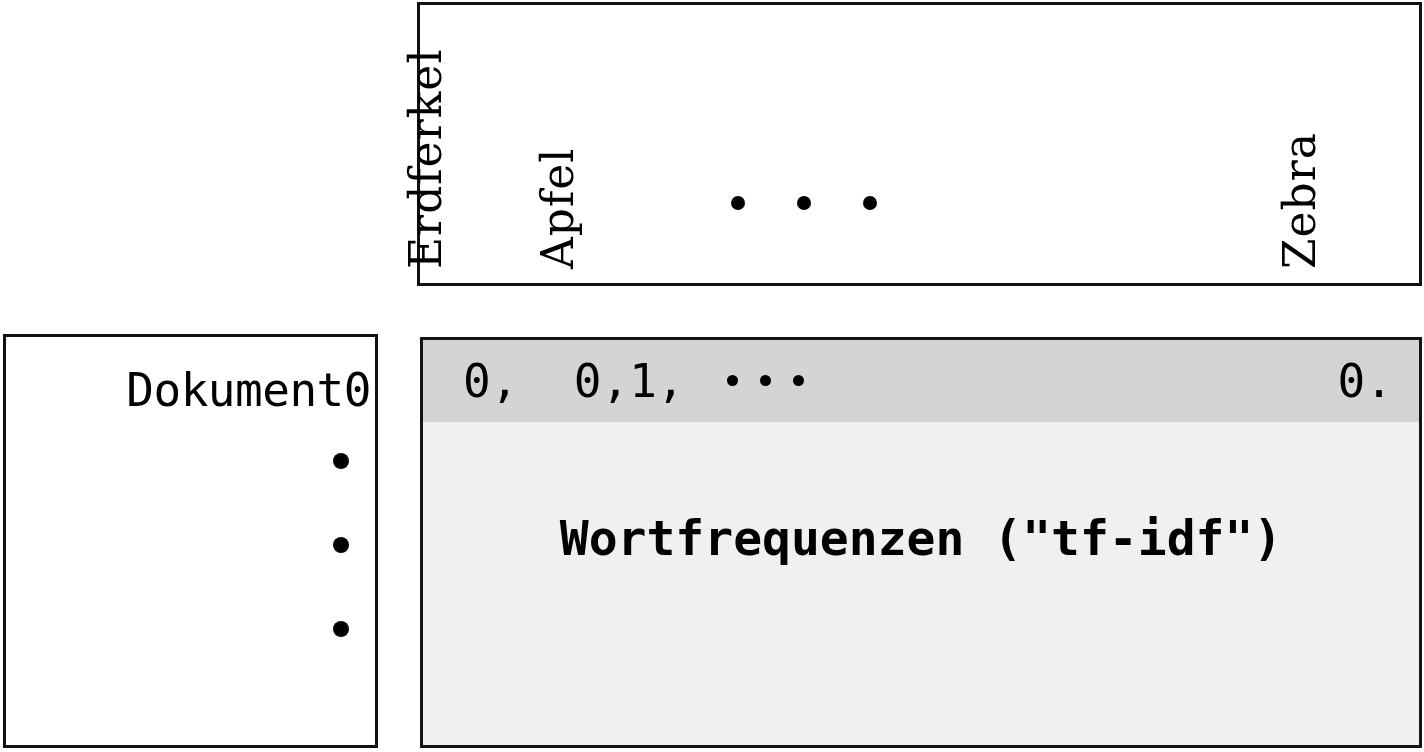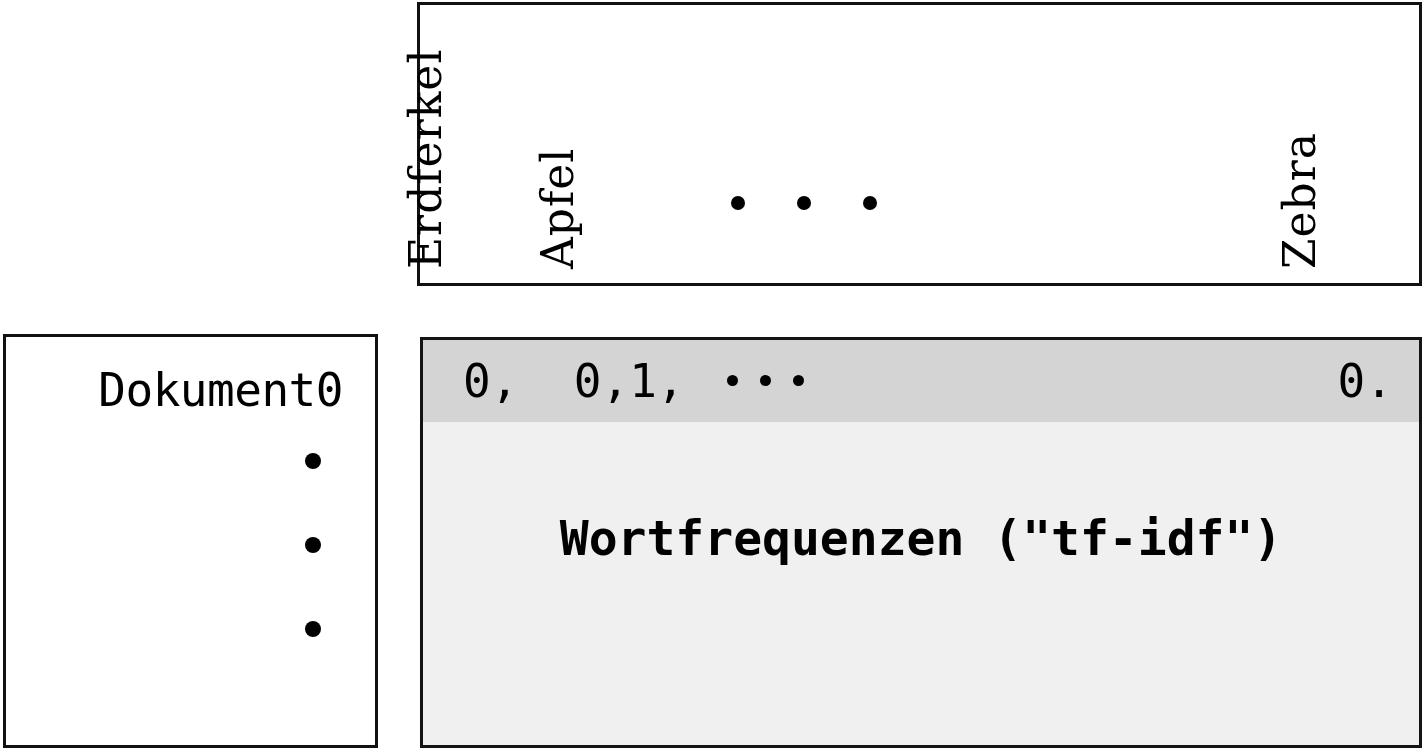--- a/index.html
+++ b/index.html
@@ -63,21 +63,21 @@
   
   #doc-label-box {
     position: absolute;
     left: 3px;
     top: 334px;
     width: 375px;
     height: 414px;
     box-sizing: border-box;
     border: 3px solid #111111;
     background: #ffffff;
-    padding: 22px 32px 0 0;
+    padding: 22px 4px 0 0;
     display: flex;
     flex-direction: column;
     align-items: flex-end;
   }
   .doc-label {
     font-family: "DejaVu Sans Mono", monospace;
     font-size: 46px;
     line-height: 1.0;
     letter-spacing: -0.5px;
     white-space: nowrap;

